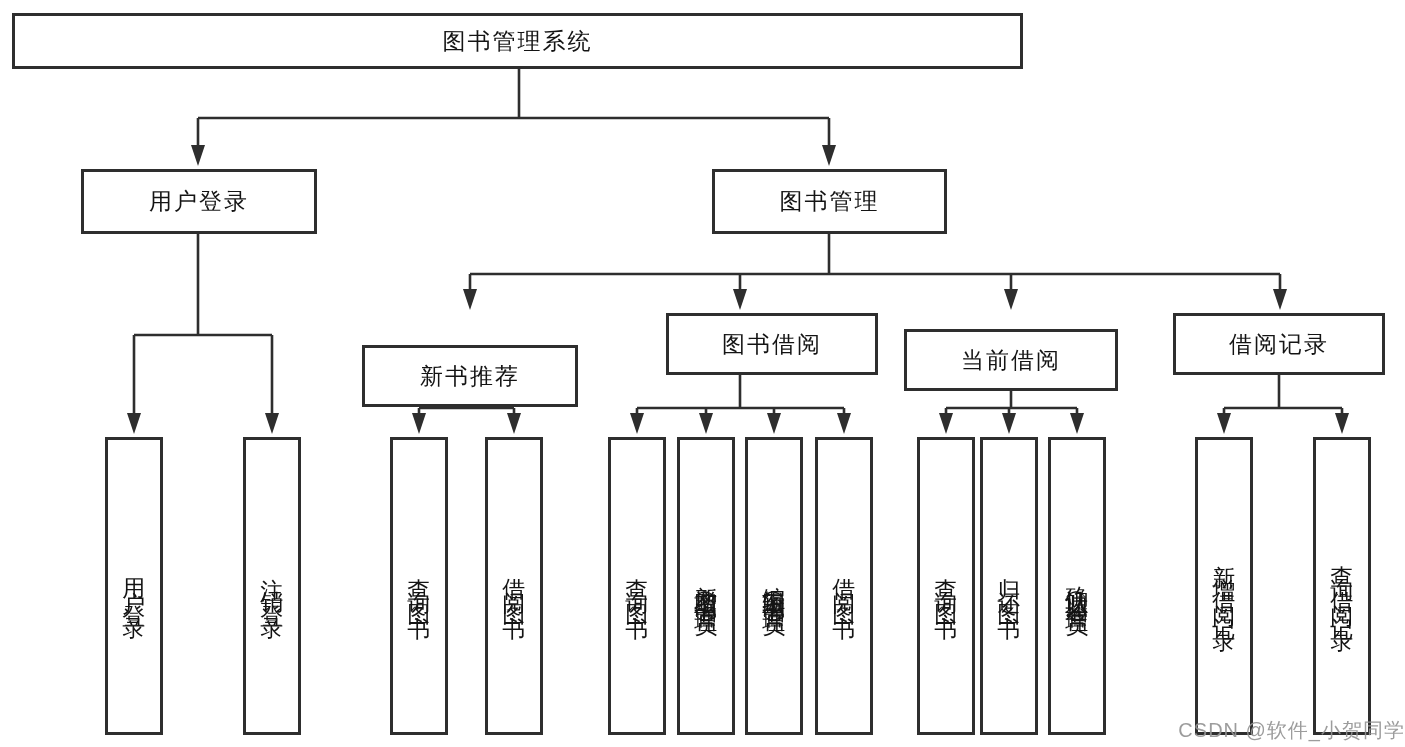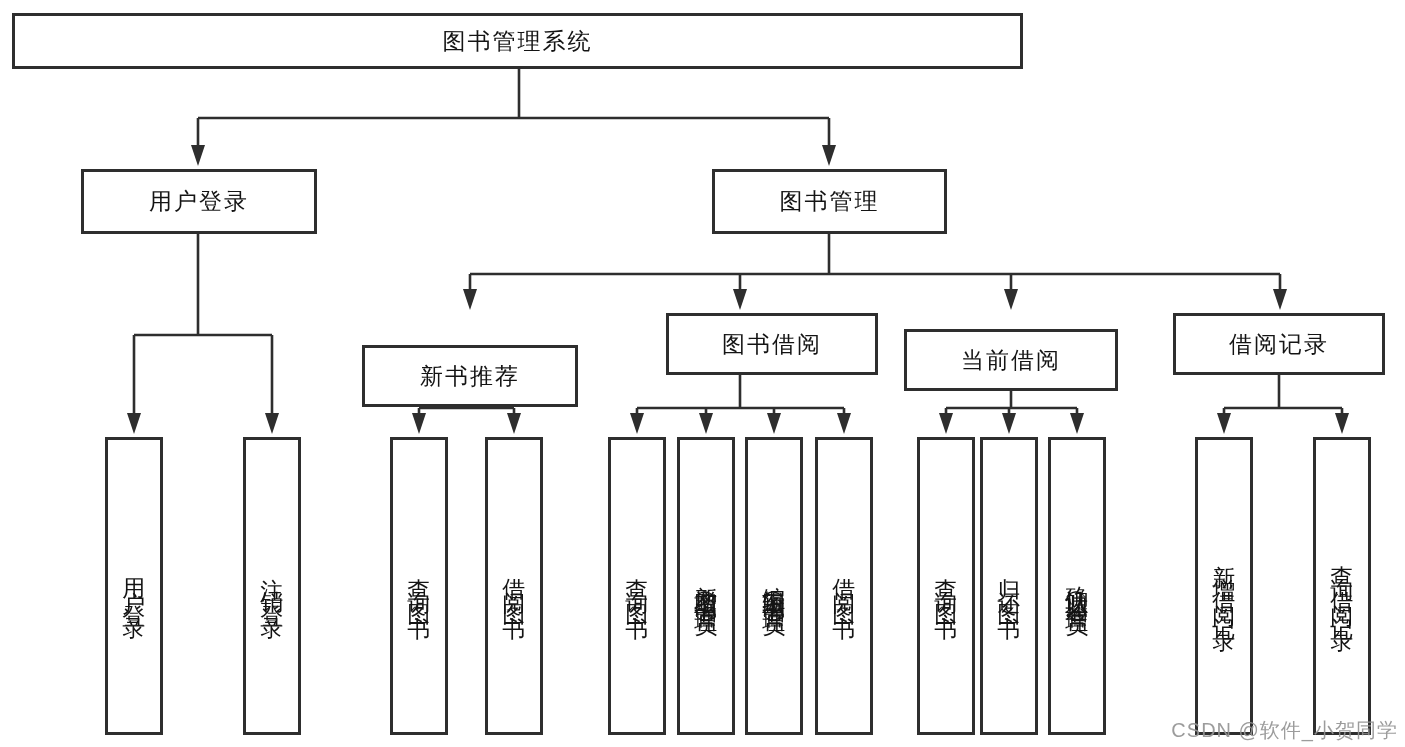--- a/index.html
+++ b/index.html
@@ -45,21 +45,21 @@
   #l-s1-1 { left:677px; }
   #l-s1-2 { left:745px; }
   #l-s1-3 { left:815px; }
   #l-s2-0 { left:917px; }
   #l-s2-1 { left:980px; }
   #l-s2-2 { left:1048px; }
   #l-s3-0 { left:1195px; }
   #l-s3-1 { left:1313px; }
 
   #watermark {
-    position:absolute; top:717px; right:7px;
+    position:absolute; top:717px; right:0;
     font-size:20px; color:rgba(148,148,148,0.92); letter-spacing:1px;
   }
 </style>
 </head>
 <body>
 
 <div id="canvas">
 
   <svg class="wires" viewBox="0 0 1405 747" xmlns="http://www.w3.org/2000/svg" aria-hidden="true">
 

